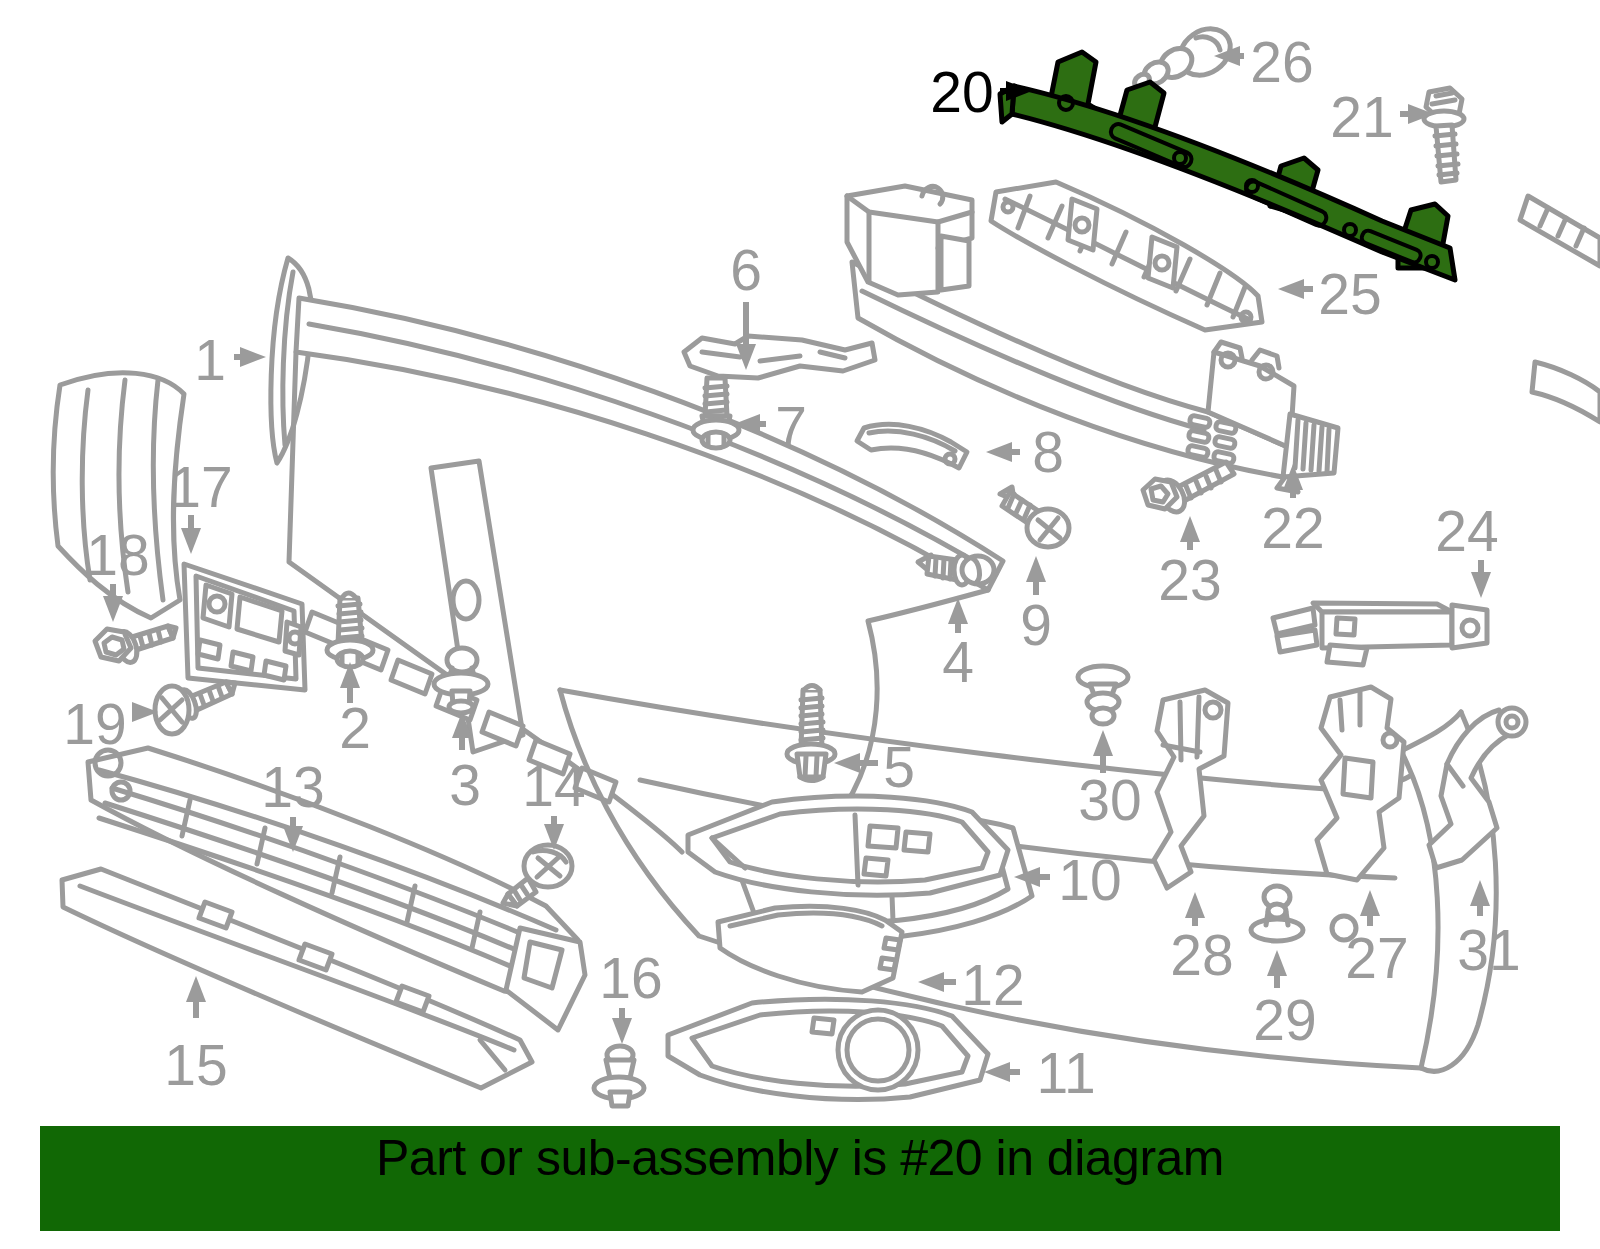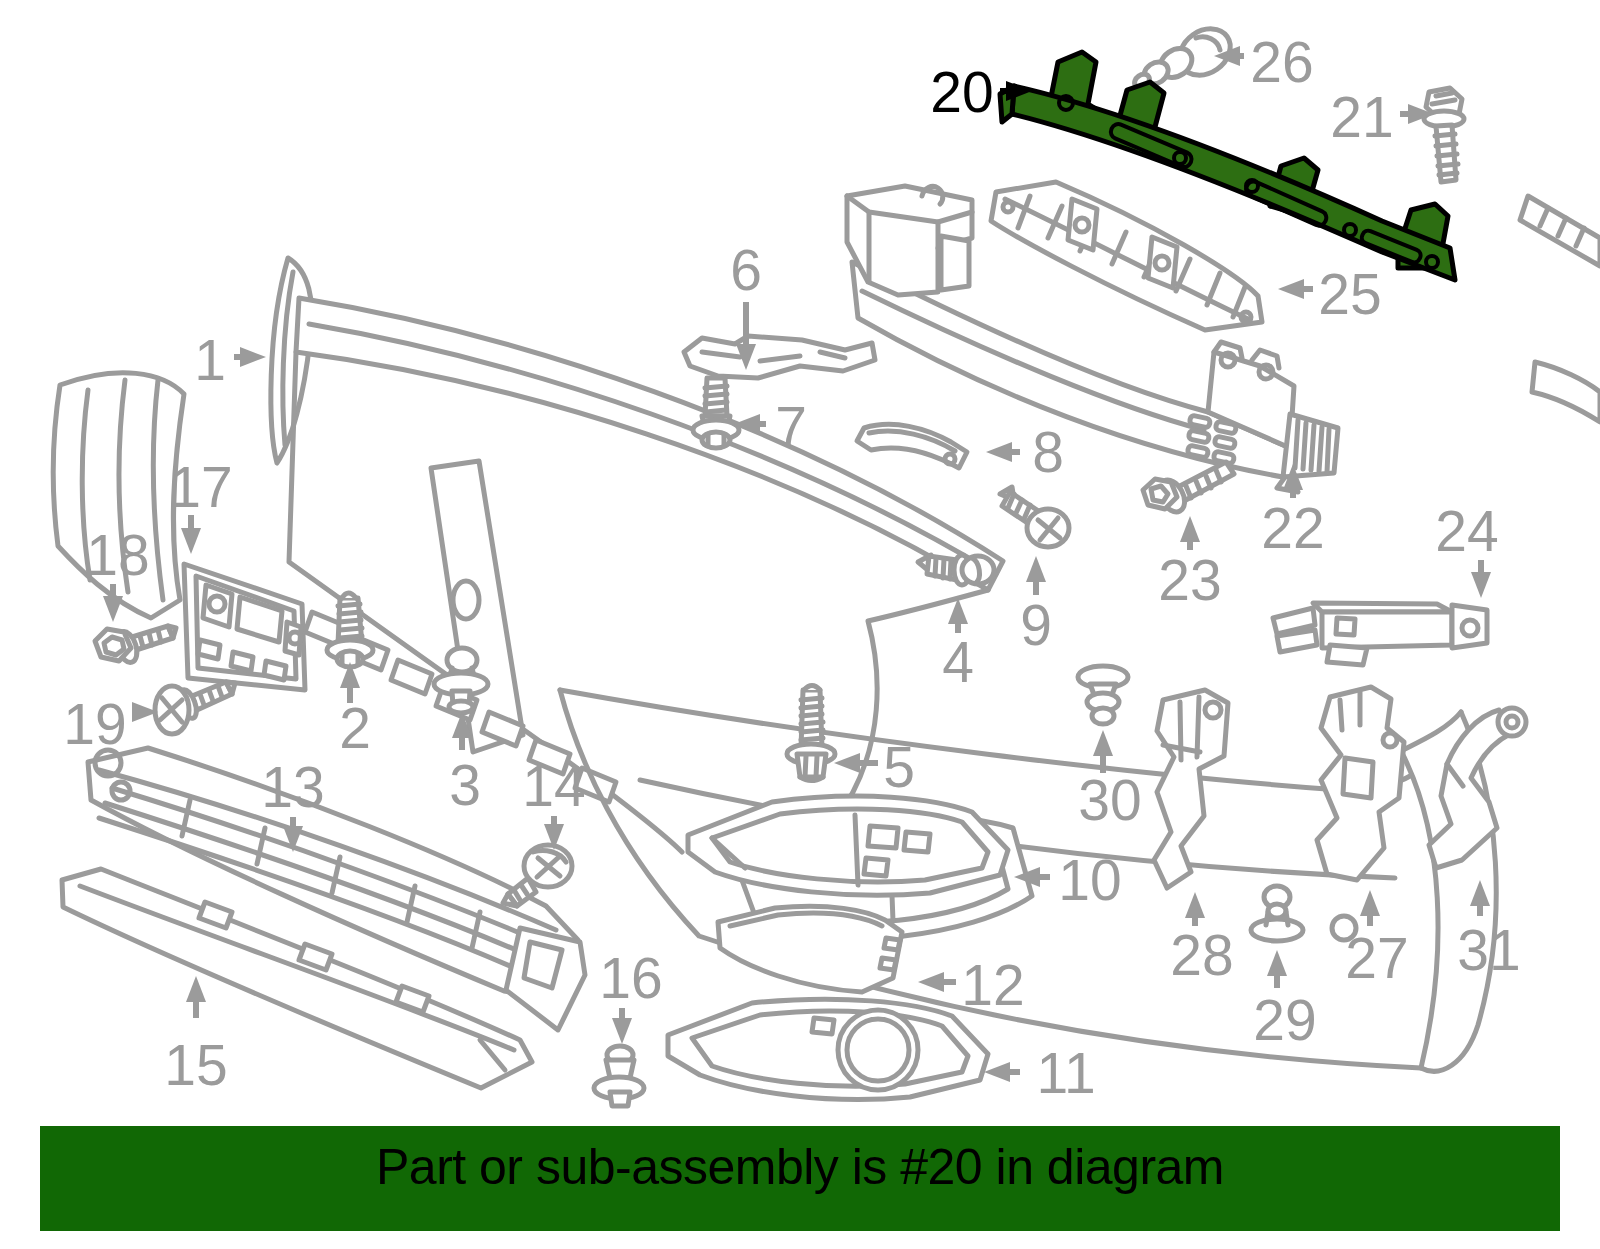--- a/index.html
+++ b/index.html
@@ -5,21 +5,21 @@
   html,body{margin:0;padding:0;background:#ffffff}
   .stage{position:relative;width:1600px;height:1249px;background:#ffffff;overflow:hidden;
          font-family:"Liberation Sans",sans-serif}
   .stage svg{position:absolute;left:0;top:0}
   .art{fill:#ffffff;stroke:#9b9b9b;stroke-width:5;stroke-linejoin:round;stroke-linecap:round}
   .artline{fill:none;stroke:#9b9b9b;stroke-width:5;stroke-linejoin:round;stroke-linecap:round}
   .g20{fill:#2d6e12;stroke:#000000;stroke-width:5;stroke-linejoin:round}
   .g20line{fill:none;stroke:#000000;stroke-width:4;stroke-linejoin:round;stroke-linecap:round}
   .callout-text{font-family:"Liberation Sans",sans-serif;font-size:57px}
   .banner{position:absolute;left:40px;top:1126px;width:1520px;height:105px;box-sizing:border-box;
-          text-align:center;padding-top:17px}
+          text-align:center;padding-top:8px}
   .banner-line{font-size:50px;line-height:49px;letter-spacing:-0.5px;white-space:nowrap}
 </style>
 </head>
 <body>
 
 <div class="stage">
 <svg width="1600" height="1249" viewBox="0 0 1600 1249">
 
   <g>
     <path class="art" d="M60,385 C118,364 163,372 184,394 C174,460 168,532 180,600 L151,618 C110,600 80,570 58,546 C51,492 52,436 60,385 Z"></path>

